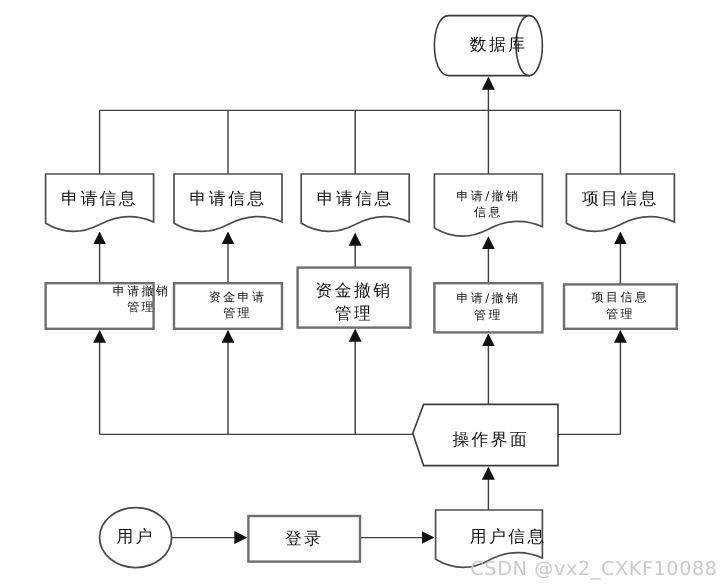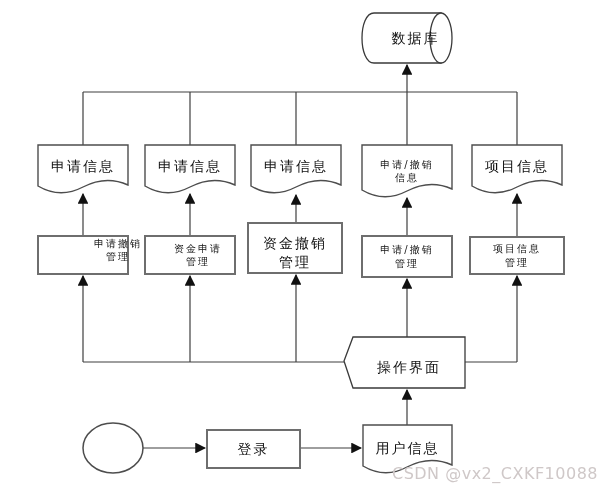--- a/index.html
+++ b/index.html
@@ -123,17 +123,18 @@
 管理</div>
   <div class="label" style="left:248px; top:223px; width:94px; height:60px;">资金撤销
 管理</div>
   <div class="label small" style="left:362px; top:236px; width:90px; height:41px;">申请/撤销
 管理</div>
   <div class="label small" style="left:470px; top:237px; width:94px; height:37px;">项目信息
 管理</div>
 
   <div class="label" style="left:353px; top:337px; width:112px; height:60px;">操作界面</div>
 
+  <div class="label" style="left:83px;  top:423px; width:60px; height:50px;">用户</div>
   <div class="label" style="left:207px; top:430px; width:93px; height:38px;border-radius:17px;">登录</div>
-  <div class="label" style="left:363px; top:428px; width:89px; height:40px;">用户信息</div>
+  <div class="label" style="left:379px; top:428px; width:89px; height:40px;">用户信息</div>
 
   <div id="watermark">CSDN @vx2_CXKF10088</div>
 </div>
 
 </body></html>

